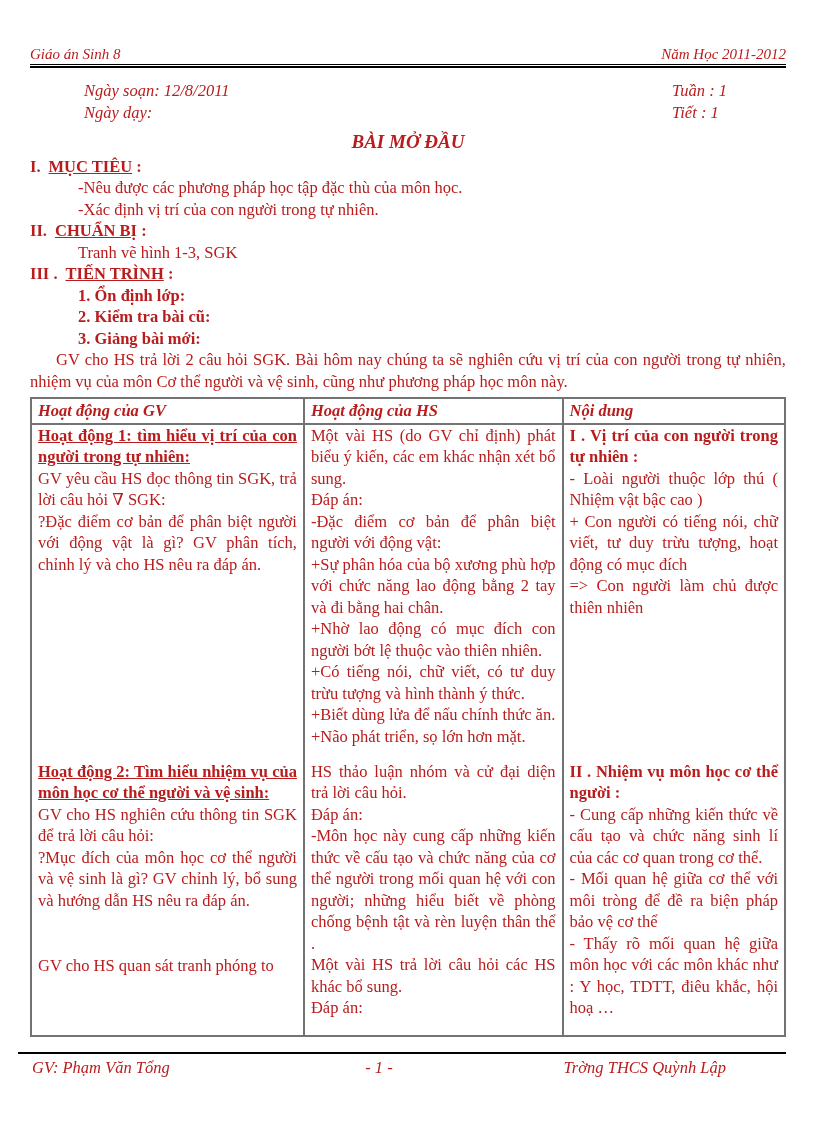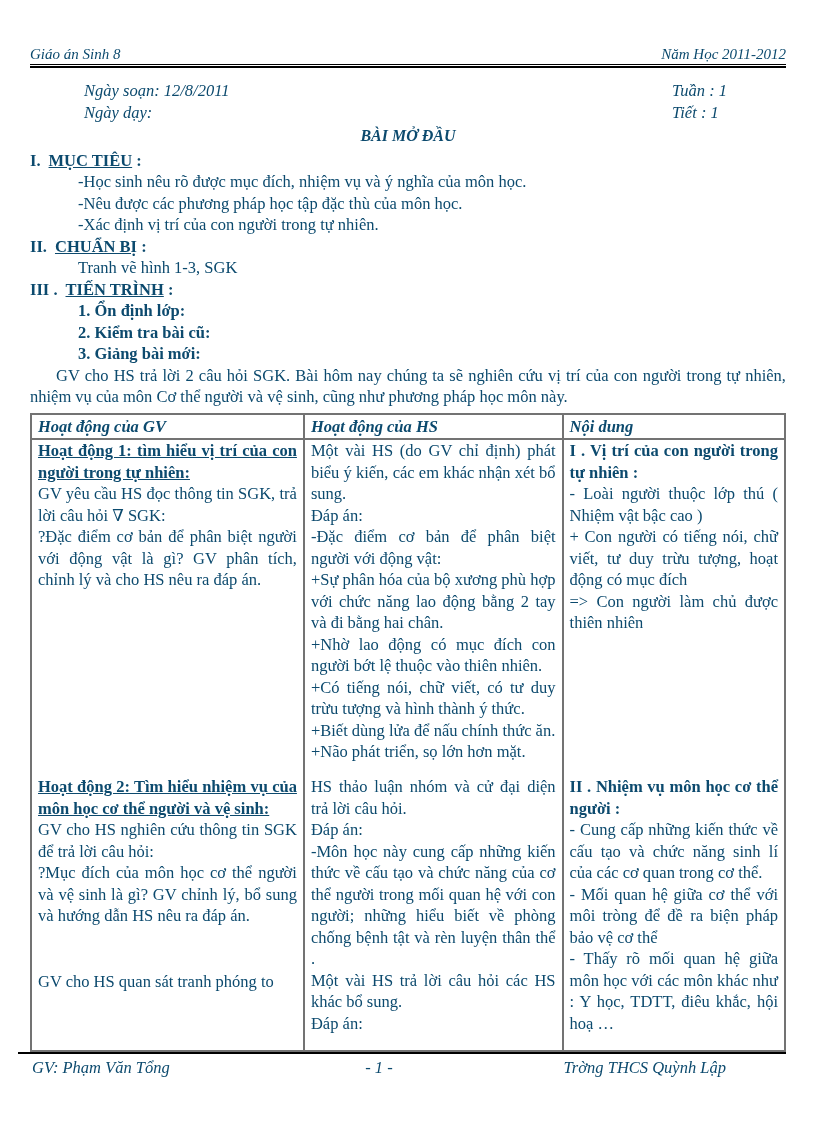--- a/index.html
+++ b/index.html
@@ -1,36 +1,36 @@
 <!DOCTYPE html>
 <html><head>
 <meta charset="utf-8">
 <style>
   * { margin:0; padding:0; box-sizing:border-box; }
   html,body { background:#e8e8e8; }
   .page {
     width:816px; height:1123px; background:#ffffff; position:relative;
     font-family:"Liberation Serif","DejaVu Serif",serif;
-    color:#0c4a6e; font-size:16.5px; line-height:21.5px; margin:0 auto; overflow:hidden;
+    color:#b91c1c; font-size:16.5px; line-height:21.5px; margin:0 auto; overflow:hidden;
   }
   .inner { margin:0 30px; }
 
   
   .hdr { padding-top:46px; display:flex; justify-content:space-between;
          font-style:italic; font-size:15px; line-height:16px; }
   .hdr-rule { margin-top:2px; height:4px; border-top:1px solid #000; border-bottom:2px solid #000; }
 
   
   .meta { margin-top:12px; }
   .meta-row { display:flex; justify-content:space-between; font-style:italic; }
   .meta-left { margin-left:54px; }
   .meta-right { width:114px; }
 
   
-  .doc-title { text-align:center; font-weight:bold; font-style:italic; font-size:16px; margin-top:2px; }
+  .doc-title { text-align:center; font-weight:bold; font-style:italic; font-size:19px; margin-top:8px; }
 
   
   .sections { margin-top:3px; }
   .sec-head { font-weight:bold; }
   .sec-head .num { margin-right:8px; }
   .sec-title-txt { text-decoration:underline; }
   .sec-item { margin-left:48px; }
   .sec-item-plain { margin-left:48px; }
   .sub-bold { margin-left:48px; font-weight:bold; }
   .intro-para { text-align:justify; text-indent:26px; }
@@ -78,21 +78,20 @@
       </div>
     </div>
 
     <div class="doc-title">BÀI MỞ ĐẦU</div>
 
     <div class="sections">
 
       <div class="sec-head">
         <span class="num">I.</span><span class="sec-title-txt">MỤC TIÊU</span><span> :</span>
       </div>
-      <div class="sec-item">-Học sinh nêu rõ được mục đích, nhiệm vụ và ý nghĩa của môn học.</div>
       <div class="sec-item">-Nêu được các phương pháp học tập đặc thù của môn học.</div>
       <div class="sec-item">-Xác định vị trí của con người trong tự nhiên.</div>
 
       <div class="sec-head">
         <span class="num">II.</span><span class="sec-title-txt">CHUẨN BỊ</span><span> :</span>
       </div>
       <div class="sec-item-plain">Tranh vẽ hình 1-3, SGK</div>
 
       <div class="sec-head">
         <span class="num">III .</span><span class="sec-title-txt">TIẾN TRÌNH</span><span> :</span>

